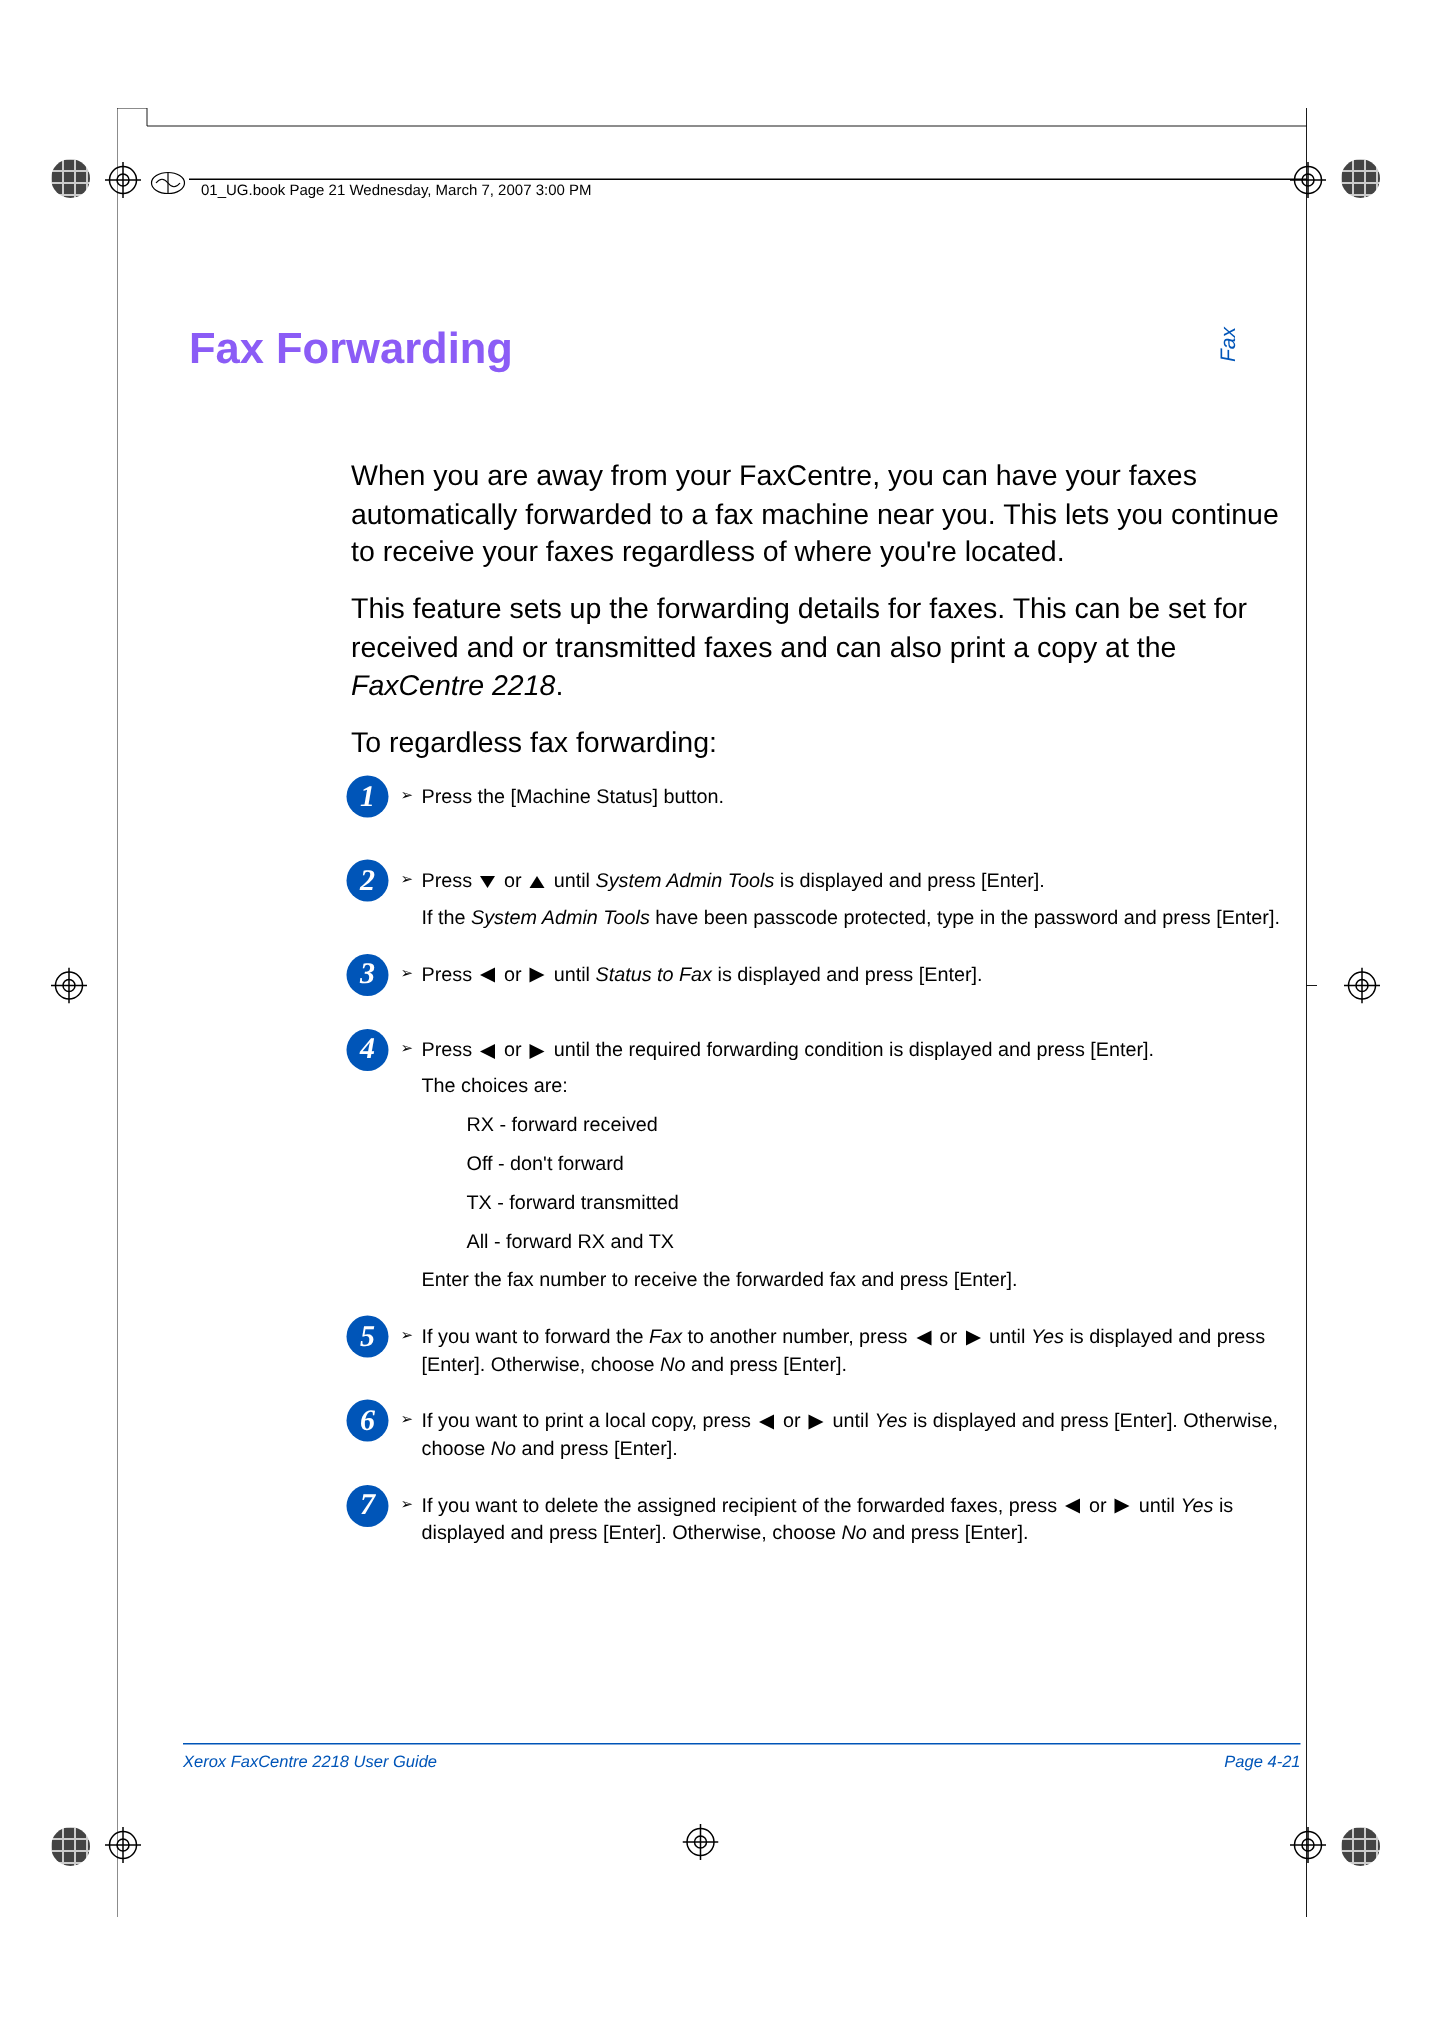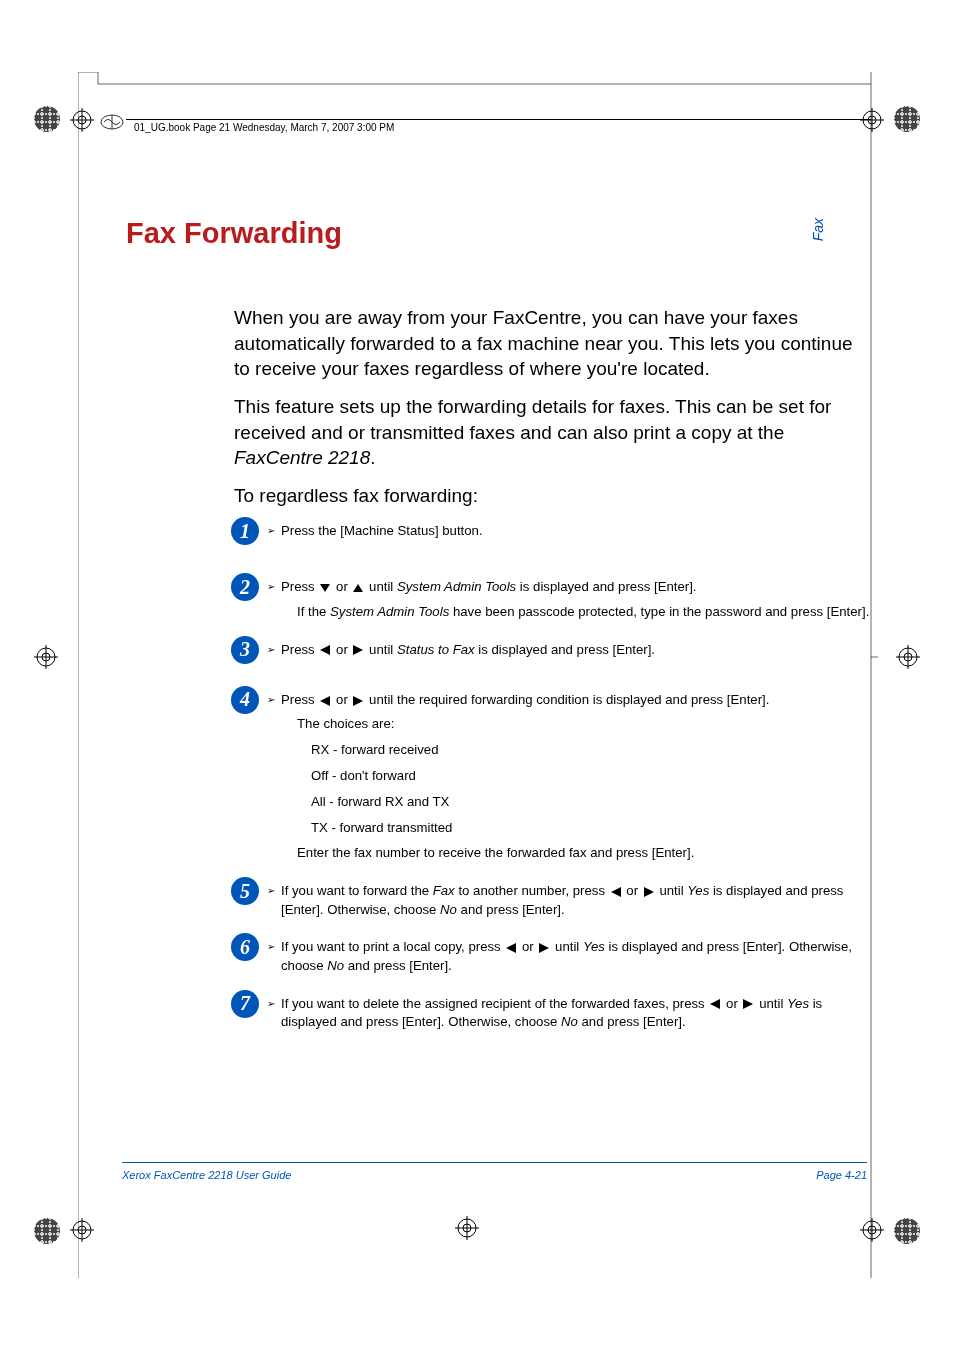--- a/index.html
+++ b/index.html
@@ -54,21 +54,21 @@
     left: 22px;
     top: 40px;
   }
   .content {
     position: absolute;
     left: 48px;
     top: 145px;
     width: 745px;
   }
   .title {
-    color: #b91c1c;
+    color: #8b5cf6;
     font-size: 29px;
     font-weight: bold;
     margin: 0 0 55px 0;
   }
   .intro {
     margin-left: 108px;
     font-size: 19px;
     line-height: 1.35;
   }
   .intro p { margin: 0 0 12px 0; }
@@ -104,21 +104,21 @@
     display: flex;
     align-items: flex-start;
     margin-bottom: 6px;
   }
   .bullet-arrow {
     flex: 0 0 14px;
     font-size: 10px;
     padding-top: 2px;
   }
   .bullet-text { flex: 1; }
-  .sub-indent { margin-left: 30px; margin-top:6px; margin-bottom:6px; }
+  .sub-indent { margin-left: 14px; margin-top:6px; margin-bottom:6px; }
   .choices { margin-left: 44px; margin-top:8px; }
   .choices div { margin-bottom: 8px; }
   .nav-arrow {
     display: inline-block;
     vertical-align: middle;
   }
   .nav-arrow svg { display:inline-block; vertical-align:-2px; }
   em.term { font-style: italic; }
   .side-tab {
     position: absolute;
@@ -292,22 +292,22 @@
             <span class="nav-arrow"><svg width="14" height="12">
                   <polygon points="2,1 12,6 2,11" fill="#000"></polygon>
                 </svg></span>
             <span> until the required forwarding condition is displayed and press [Enter].</span>
           </span>
         </div>
         <div class="sub-indent">The choices are:</div>
         <div class="choices">
           <div>RX - forward received</div>
           <div>Off - don't forward</div>
+          <div>TX - forward transmitted</div>
           <div>All - forward RX and TX</div>
-          <div>TX - forward transmitted</div>
         </div>
         <div class="sub-indent">Enter the fax number to receive the forwarded fax and press [Enter].</div>
       </div>
     </div>
 
     <div class="step">
       <div class="step-num">5</div>
       <div class="step-body">
         <div class="bullet-line">
             <span class="bullet-arrow">➢</span>

